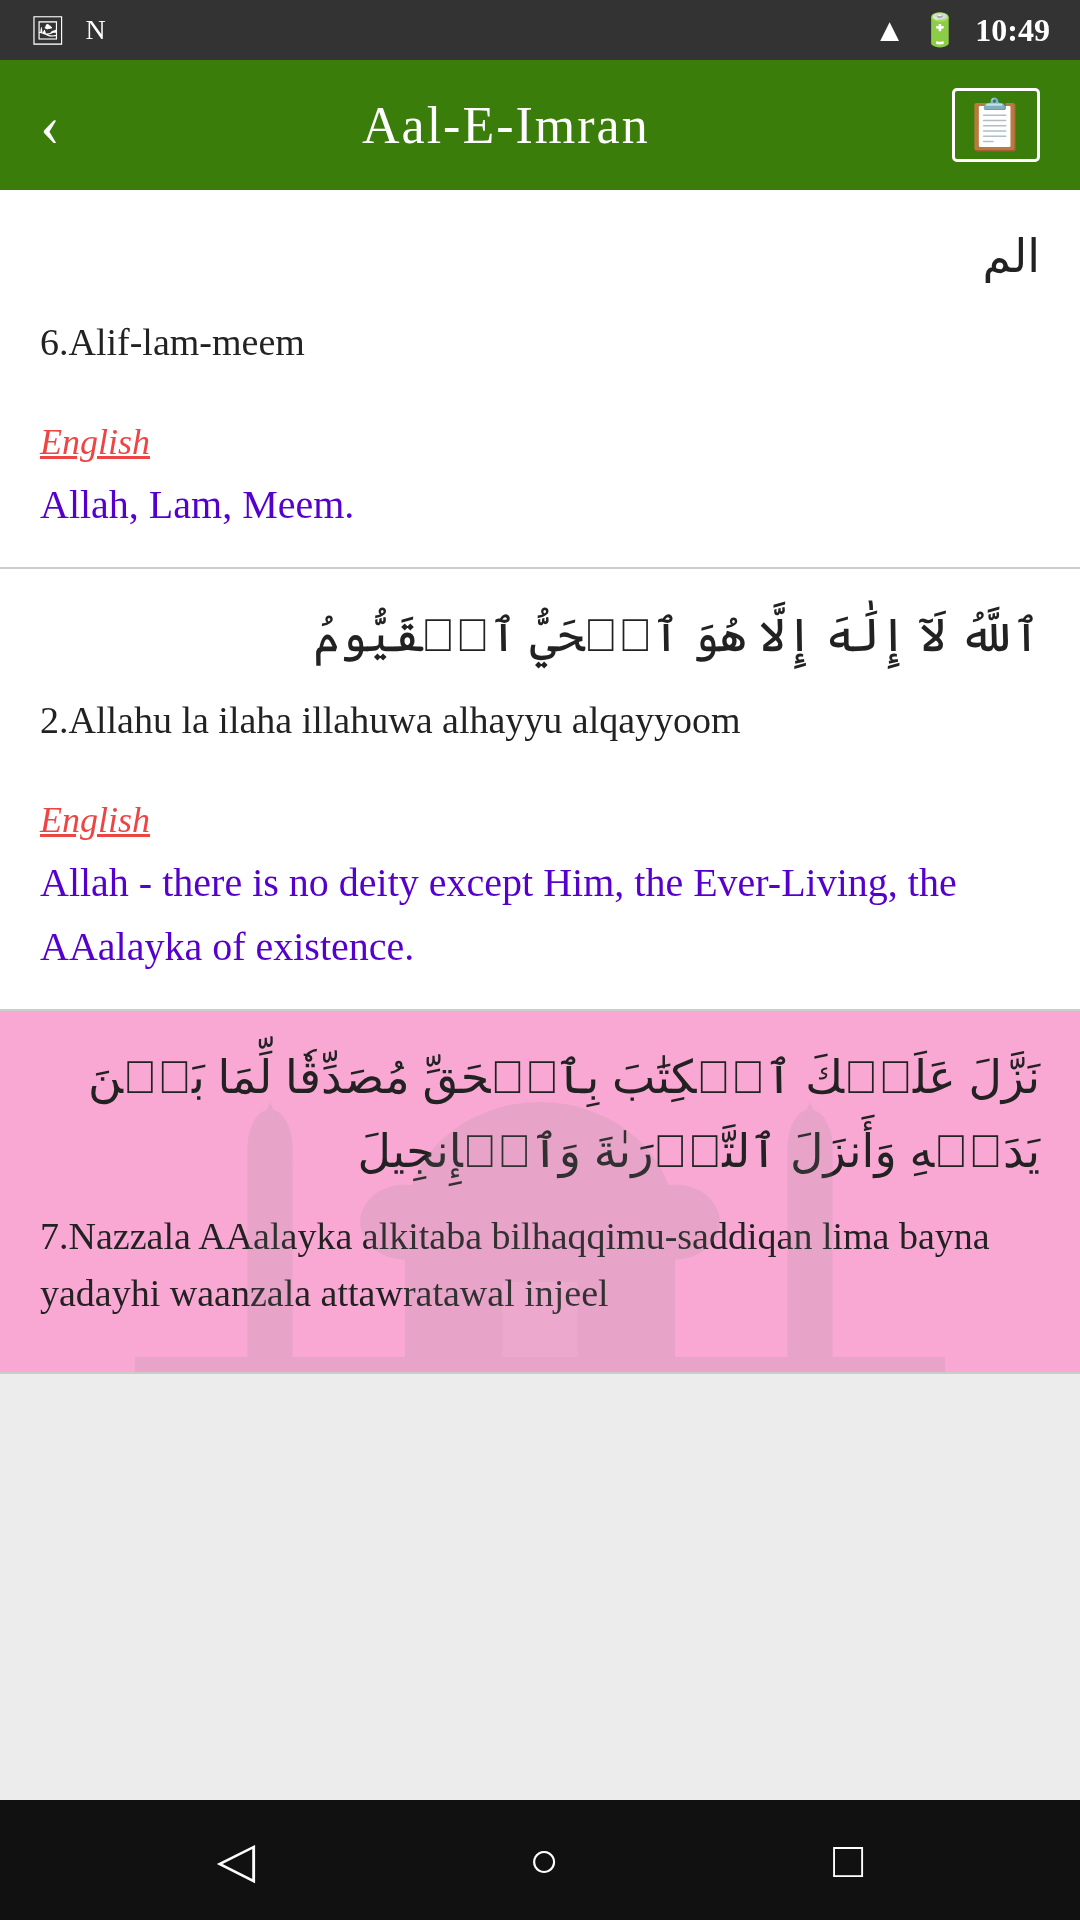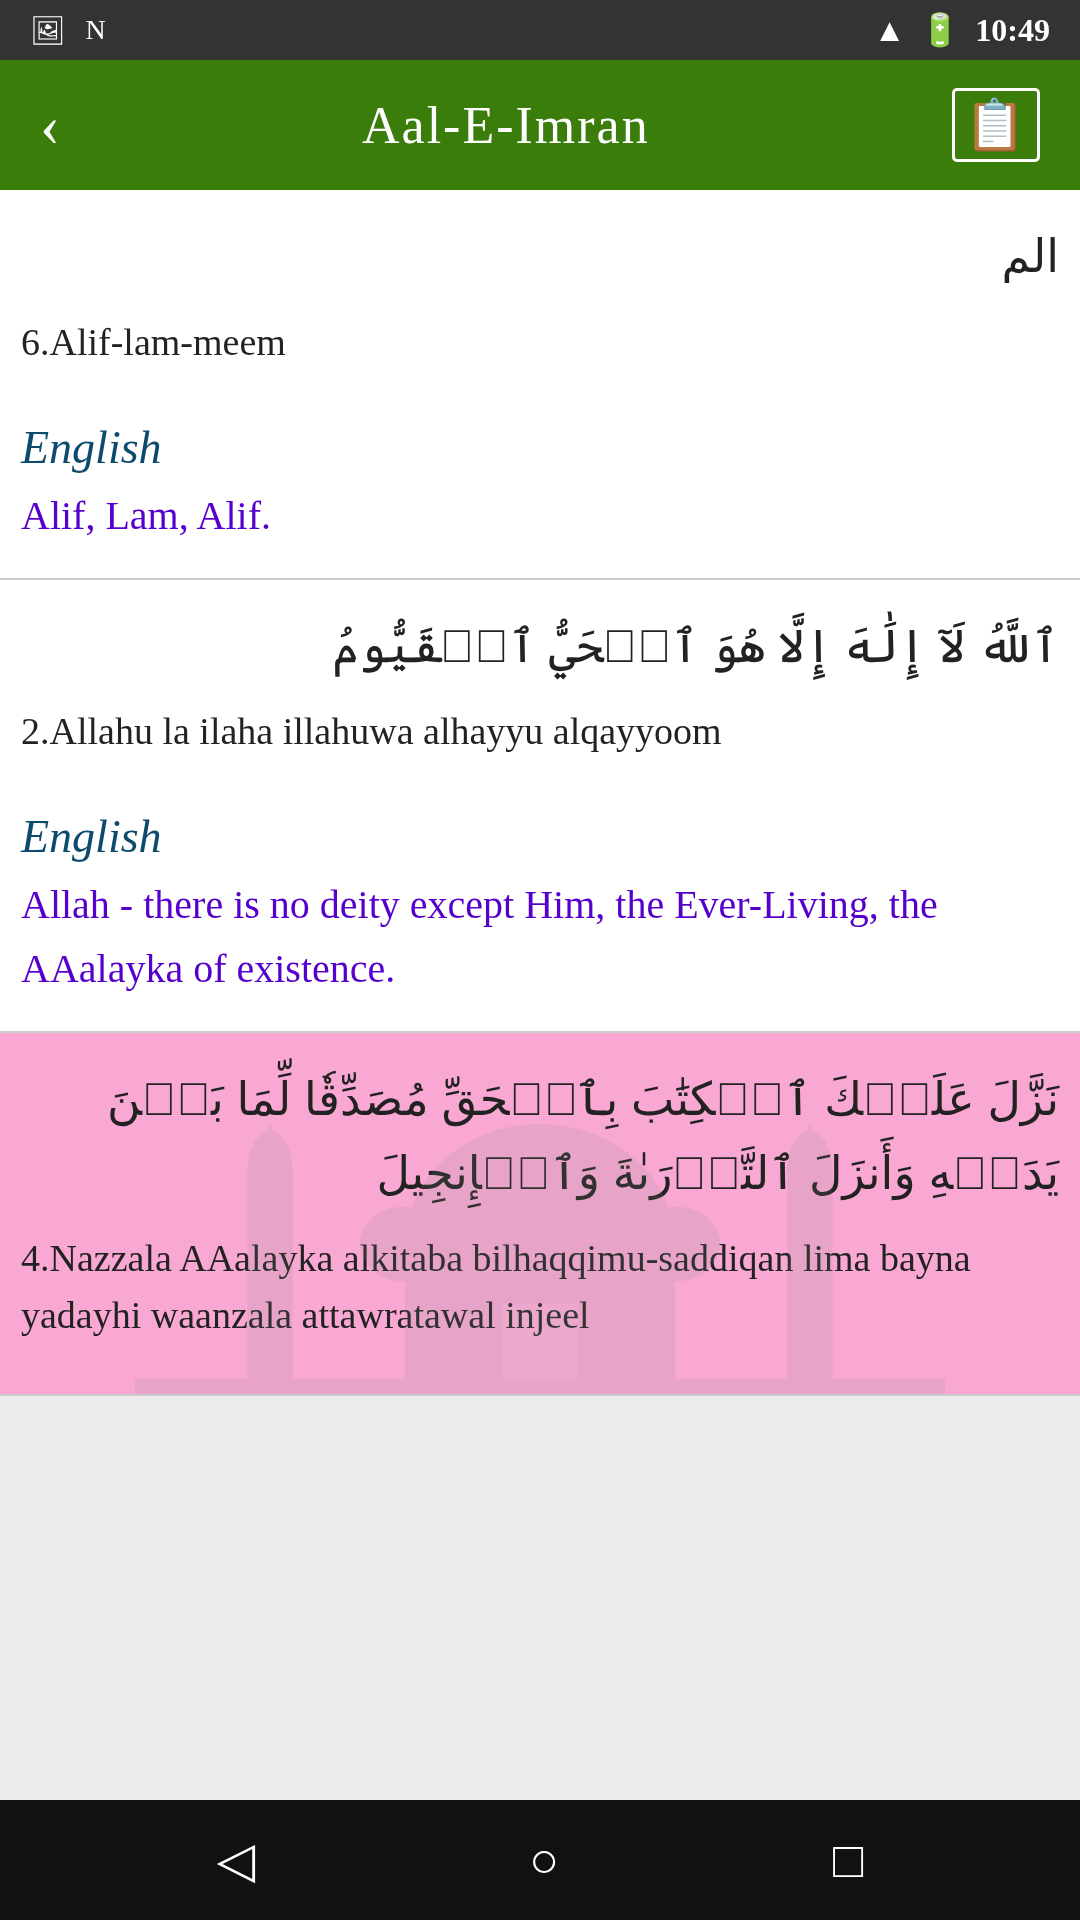--- a/index.html
+++ b/index.html
@@ -76,21 +76,21 @@
     .content {
       flex: 1;
       background: #ececec;
       overflow-y: auto;
     }
 
     
     .verse-block {
       background: white;
       margin: 0;
-      padding: 30px 21px;
+      padding: 30px 40px;
       border-bottom: 2px solid #ccc;
     }
 
     .verse-block.gray-bg {
       background: #f9a8d4;
     }
 
     
     .arabic-text {
       text-align: right;
@@ -105,24 +105,25 @@
     
     .transliteration {
       font-size: 38px;
       color: #222;
       line-height: 1.5;
       margin-bottom: 20px;
     }
 
     
     .english-label {
-      color: #0c4a6e;
-      font-size: 46px;
+      color: #ef4444;
+      font-size: 36px;
       margin-bottom: 10px;
       font-style: italic;
+      text-decoration: underline;
     }
 
     
     .english-translation {
       color: #5500cc;
       font-size: 40px;
       line-height: 1.6;
     }
 
     
@@ -187,21 +188,21 @@
   <span class="header-icon">📋</span>
 </div>
 
 <div class="content">
 
   <div class="verse-block">
     <div class="arabic-text">الم</div>
     <div class="transliteration">6.Alif-lam-meem</div>
     <div style="height: 30px;"></div>
     <div class="english-label">English</div>
-    <div class="english-translation">Alif,  Lam,  Alif.</div>
+    <div class="english-translation">Allah,  Lam,  Meem.</div>
   </div>
 
   <div class="verse-block">
     <div class="arabic-text">ٱللَّهُ لَآ إِلَٰهَ إِلَّا هُوَ ٱلۡحَيُّ ٱلۡقَيُّومُ</div>
     <div class="transliteration">2.Allahu la ilaha illahuwa alhayyu alqayyoom</div>
     <div style="height: 30px;"></div>
     <div class="english-label">English</div>
     <div class="english-translation">Allah -  there is no deity except Him,  the Ever-Living,  the AAalayka of existence.</div>
   </div>
 
@@ -224,21 +225,21 @@
         <ellipse cx="360" cy="200" rx="60" ry="50" fill="#888"></ellipse>
         <ellipse cx="720" cy="200" rx="60" ry="50" fill="#888"></ellipse>
 
         <rect x="490" y="280" width="100" height="100" rx="50" ry="0" fill="#aaa"></rect>
 
         <rect x="0" y="380" width="1080" height="20" fill="#888"></rect>
       </svg>
     </div>
 
     <div class="arabic-text">نَزَّلَ عَلَيۡكَ ٱلۡكِتَٰبَ بِٱلۡحَقِّ مُصَدِّقٗا لِّمَا بَيۡنَ يَدَيۡهِ وَأَنزَلَ ٱلتَّوۡرَىٰةَ وَٱلۡإِنجِيلَ</div>
-    <div class="transliteration">4.Nazzala AAalayka alkitaba bilhaqqimu-saddiqan lima bayna yadayhi waanzala attawratawal injeel</div>
+    <div class="transliteration">7.Nazzala AAalayka alkitaba bilhaqqimu-saddiqan lima bayna yadayhi waanzala attawratawal injeel</div>
   </div>
 
 </div>
 
 <div class="nav-bar">
   <span class="nav-btn">◁</span>
   <span class="nav-btn">○</span>
   <span class="nav-btn">□</span>
 </div>
 

